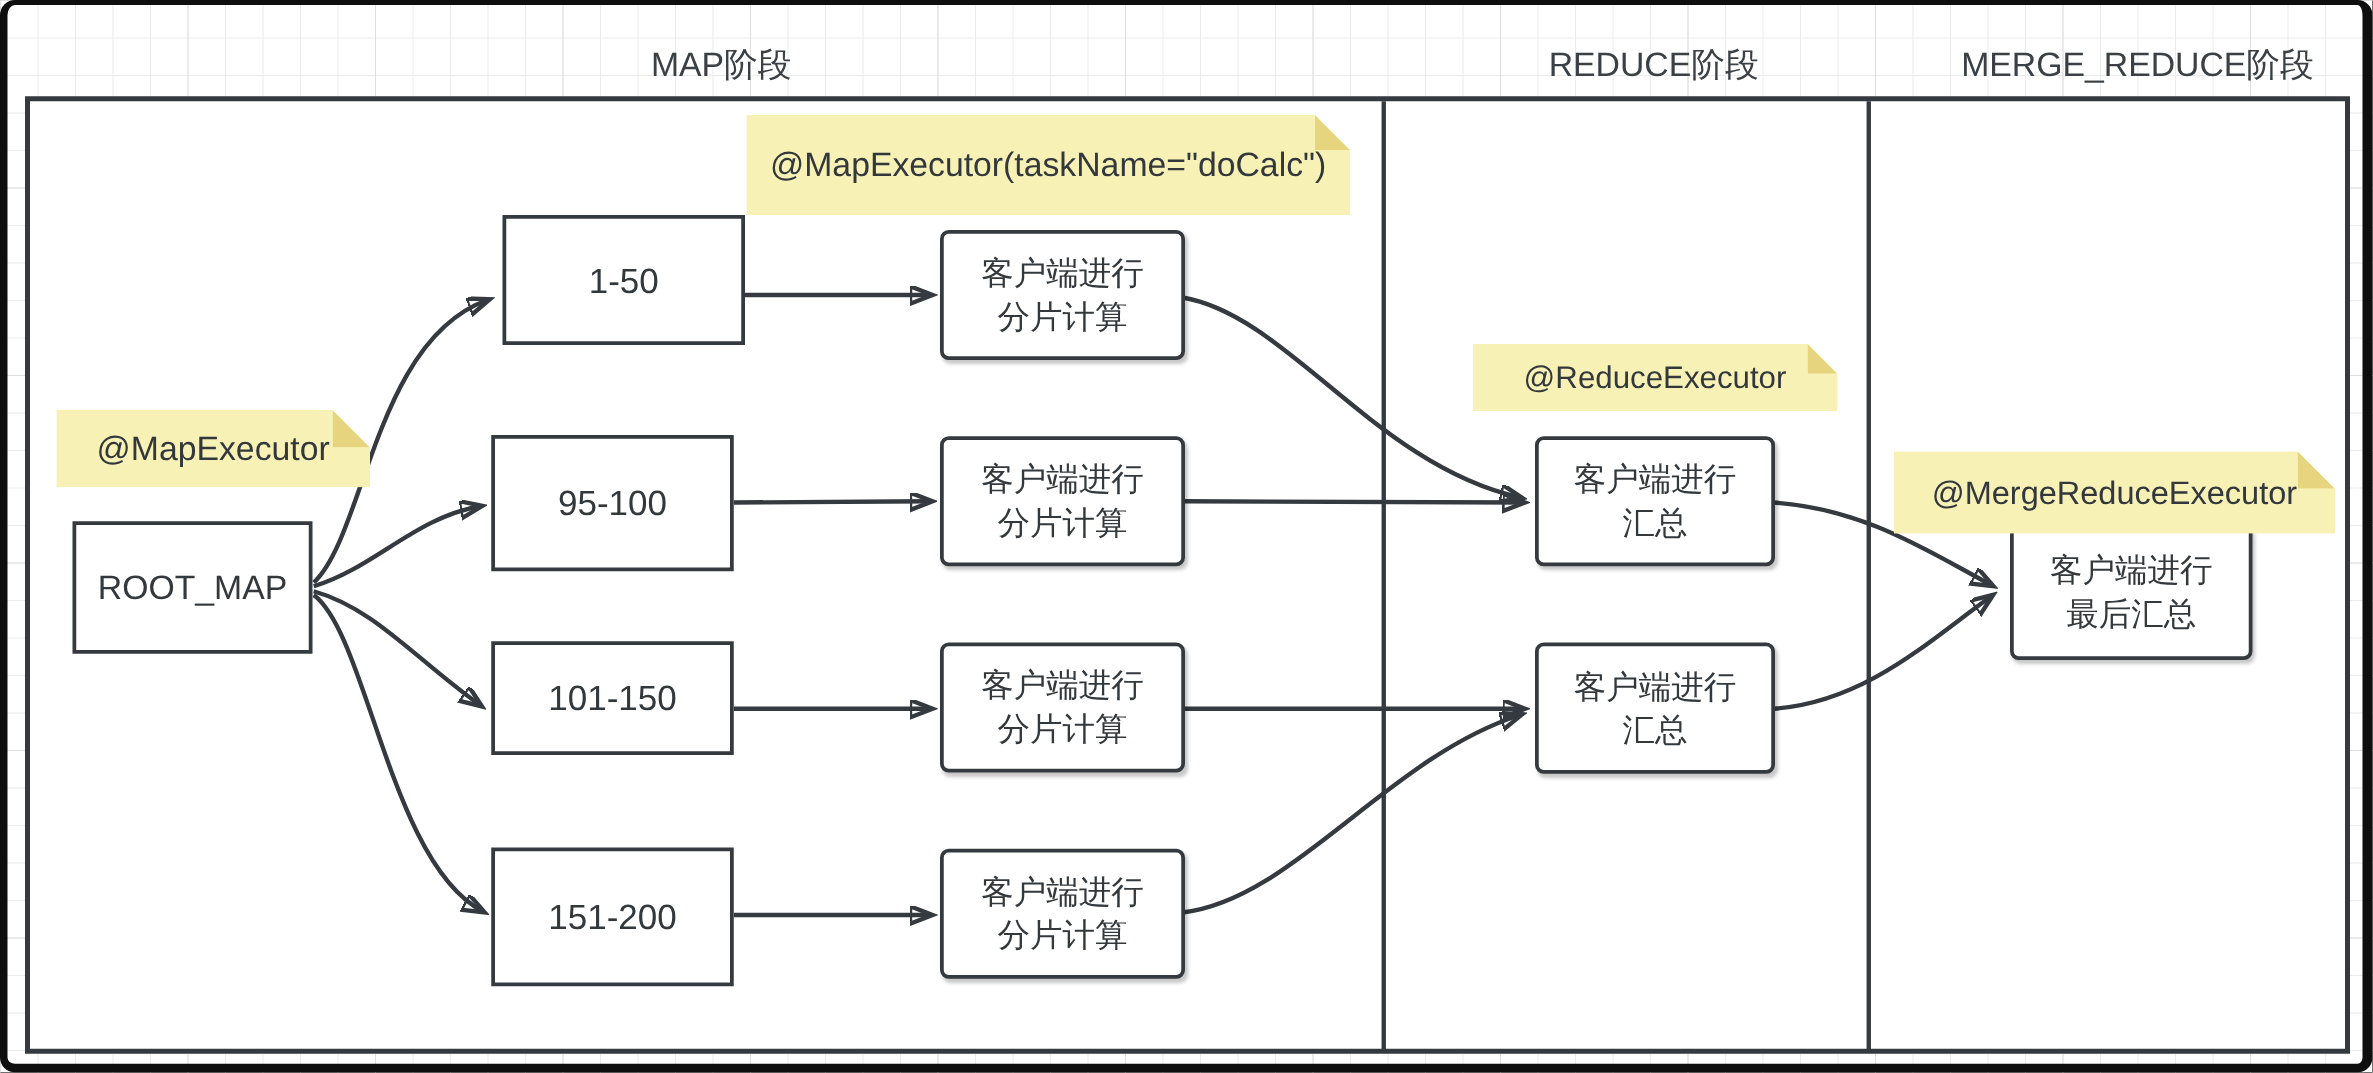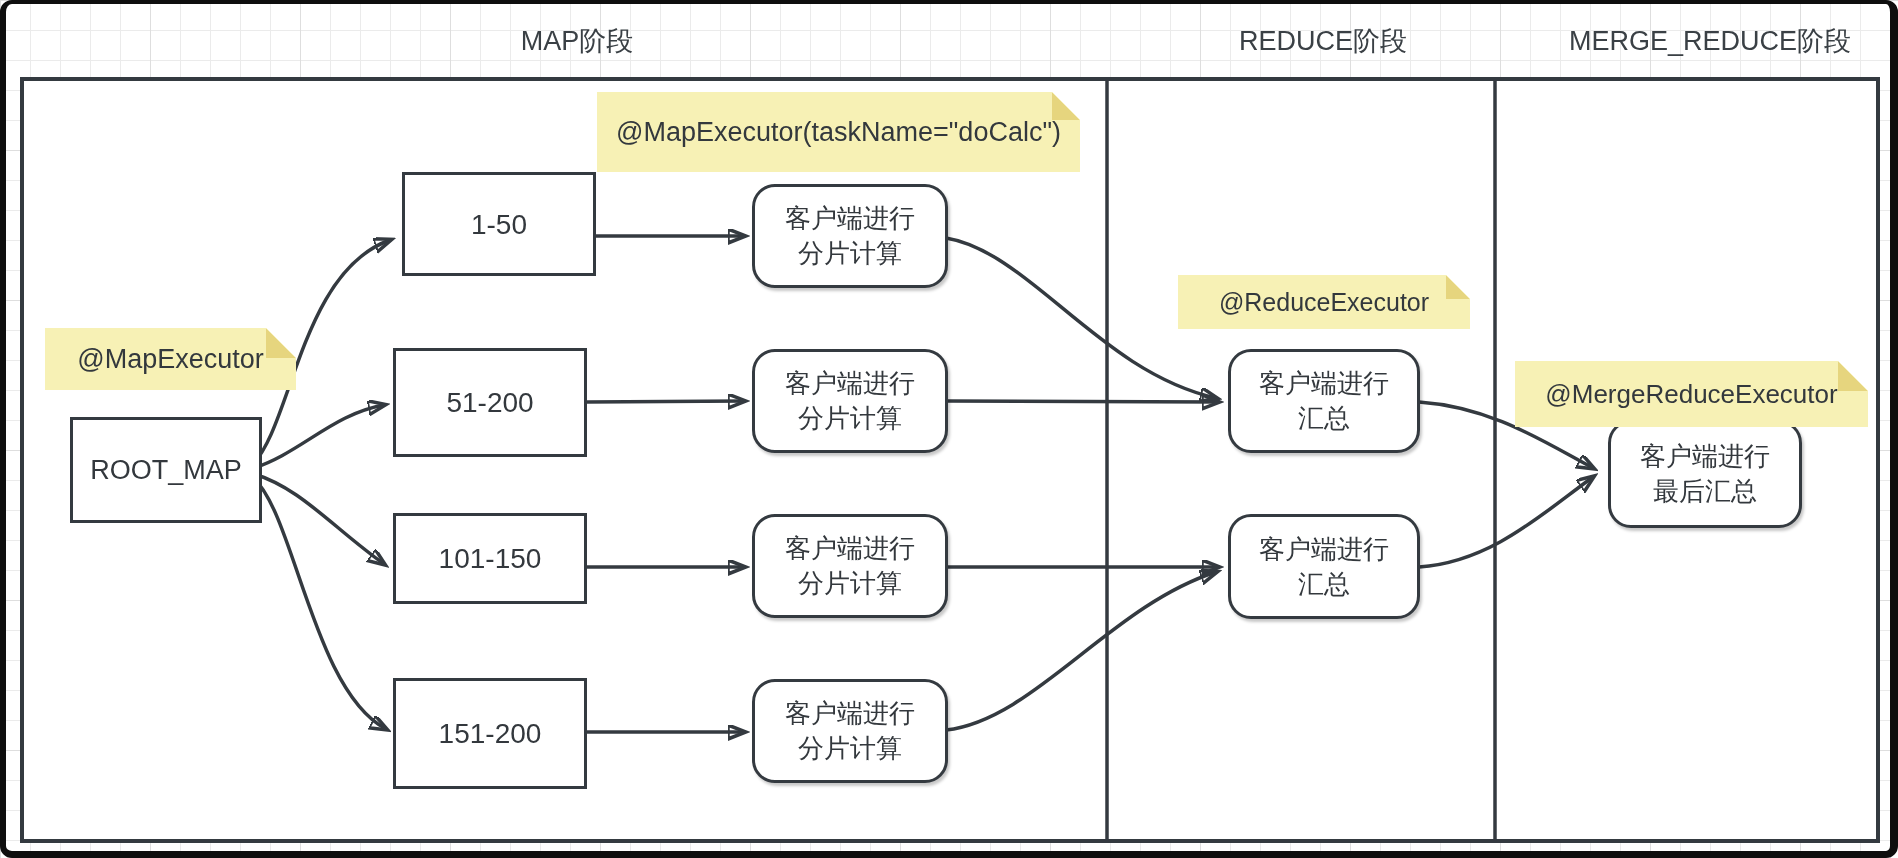--- a/index.html
+++ b/index.html
@@ -8,37 +8,37 @@
     background-color:#ffffff;
     background-image:
       linear-gradient(to right, #dedede 1px, transparent 1px),
       linear-gradient(to bottom, #dedede 1px, transparent 1px),
       linear-gradient(to right, #ebebeb 1px, transparent 1px),
       linear-gradient(to bottom, #ebebeb 1px, transparent 1px);
     background-size:150px 150px,150px 150px,30px 30px,30px 30px;
   }
   .frame-overlay{position:absolute;inset:0;box-sizing:border-box;border-style:solid;
     border-color:#0e0e0e;border-width:4px 8px 7px 6px;border-radius:12px;z-index:50;pointer-events:none;}
-  .phase-title{position:absolute;top:25px;transform:translateX(-50%);font-size:27px;line-height:32px;
+  .phase-title{position:absolute;top:36px;transform:translateX(-50%);font-size:27px;line-height:32px;
     color:#3a4045;white-space:nowrap;z-index:5;}
   .main-rect{position:absolute;left:20px;top:77px;width:1860px;height:766px;box-sizing:border-box;
     border:4px solid #343a40;background:#ffffff;z-index:8;}
   .edges{position:absolute;left:0;top:0;width:1898px;height:858px;z-index:12;pointer-events:none;}
   .edges path,.edges line{fill:none;stroke:#343a40;stroke-width:3.5px;}
   .box{position:absolute;box-sizing:border-box;background:#fff;border:3.5px solid #343a40;
     display:flex;flex-direction:column;align-items:center;justify-content:center;
     color:#33383d;text-align:center;z-index:20;font-size:28px;line-height:35px;}
-  .box.rounded{border-radius:23px;box-shadow:2px 3px 3px rgba(0,0,0,.22);font-size:26px;}
+  .box.rounded{border-radius:7px;box-shadow:2px 3px 3px rgba(0,0,0,.22);font-size:26px;}
   .note{position:absolute;--fold:28px;background:#f7f1b5;display:flex;align-items:center;justify-content:center;
     color:#33383d;z-index:20;
     clip-path:polygon(0 0, calc(100% - var(--fold)) 0, 100% var(--fold), 100% 100%, 0 100%);}
   .note::after{content:"";position:absolute;top:0;right:0;width:var(--fold);height:var(--fold);
     background:#e6d57e;clip-path:polygon(0 0, 100% 100%, 0 100%);}
   
-  #root{left:58px;top:417px;width:192px;height:106px;font-size:27px;margin-left:12px;}
+  #root{left:58px;top:417px;width:192px;height:106px;font-size:27px;}
   #r1{left:402px;top:172px;width:194px;height:104px;}
   #r2{left:393px;top:348px;width:194px;height:109px;}
   #r3{left:393px;top:513px;width:194px;height:91px;}
   #r4{left:393px;top:678px;width:194px;height:111px;}
   #c1{left:752px;top:184px;width:196px;height:104px;}
   #c2{left:752px;top:349px;width:196px;height:104px;}
   #c3{left:752px;top:514px;width:196px;height:104px;}
   #c4{left:752px;top:679px;width:196px;height:104px;}
   #red1{left:1228px;top:349px;width:192px;height:104px;}
   #red2{left:1228px;top:514px;width:192px;height:105px;}
@@ -88,21 +88,21 @@
   </svg>
 
   <div class="box" id="root">
     <span>ROOT_MAP</span>
   </div>
 
   <div class="box" id="r1">
     <span>1-50</span>
   </div>
   <div class="box" id="r2">
-    <span>51-200</span>
+    <span>95-100</span>
   </div>
   <div class="box" id="r3">
     <span>101-150</span>
   </div>
   <div class="box" id="r4">
     <span>151-200</span>
   </div>
 
   <div class="box rounded" id="c1">
     <span>客户端进行</span>

